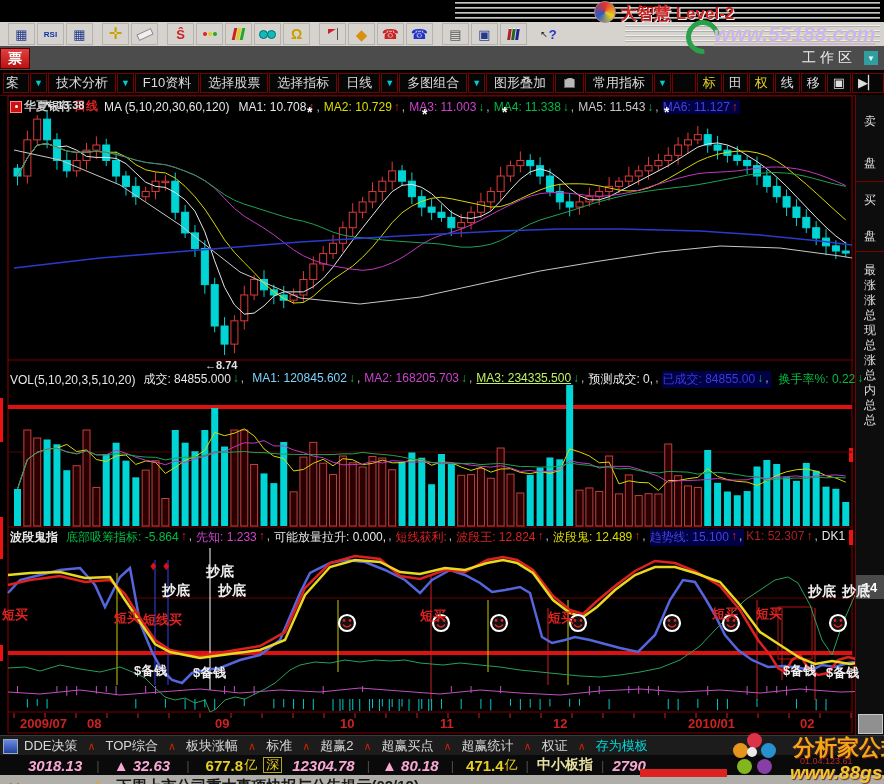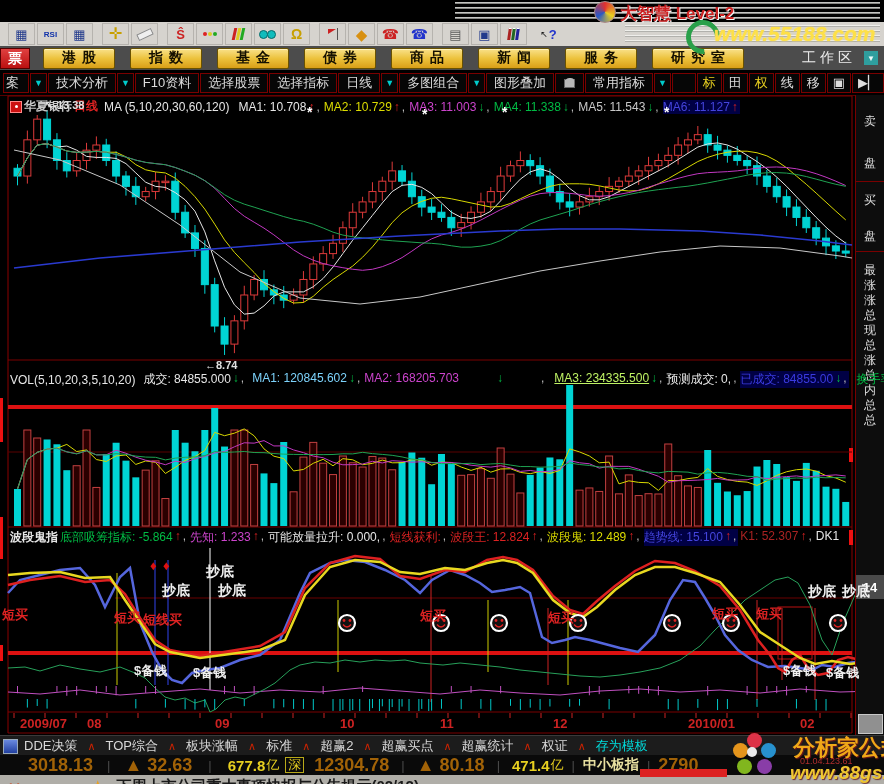--- a/index.html
+++ b/index.html
@@ -63,37 +63,37 @@
   .rp-div{position:absolute;left:0;width:28px;height:1px;background:#7a0000;}
   .rp-scale{position:absolute;left:0;width:28px;height:24px;background:#4a4a4a;color:#fff;font-weight:bold;font-size:13px;display:flex;align-items:center;justify-content:center;}
   .rp-thumb{position:absolute;left:2px;width:23px;height:18px;background:#909090;border:1px solid #c8c8c8;}
   
   #bottomtabs{left:0;top:735px;width:884px;height:20px;background:#1c1c1c;display:flex;align-items:center;border-top:1px solid #3a3a3a;z-index:5;}
   .btab{color:#d8d8d8;font-size:13px;padding:0 6px;white-space:nowrap;}
   .flame{color:#cc2200;font-size:11px;padding:0 4px;}
   .btab-icon{width:13px;height:13px;margin-left:3px;background:linear-gradient(#6a8ae0,#2240a0);border:1px solid #9ab;}
   
   #statusbar{left:0;top:755px;width:884px;height:20px;background:#0a0a0a;display:flex;align-items:center;z-index:5;}
-  .v-red{color:#a16207;font-weight:bold;font-size:18px;}
+  .v-red{color:#f9a8d4;font-weight:bold;font-size:15px;font-style:italic;}
   .v-yel{color:#e8d020;font-weight:bold;font-size:15px;}
   .v-yel2{color:#e8d020;font-size:13px;}
   .v-box{color:#e8d020;border:1px solid #b8a818;font-size:13px;padding:0 2px;line-height:14px;}
   .v-wht{color:#e8e0a0;font-size:14px;font-weight:bold;}
   .v-sep{color:#4a4a4a;font-size:13px;}
   
   #ticker{left:0;top:775px;width:884px;height:22px;background:#b0aea8;display:flex;align-items:center;z-index:6;}
   .tk-arrow{color:#cc3a10;font-size:11px;padding:0 3px;}
   .tk-star{color:#e8a020;font-size:15px;margin-left:62px;}
   .tk-text{color:#1a1a1a;font-weight:bold;font-size:15px;margin-left:12px;white-space:nowrap;}
   
   .wm{pointer-events:none;z-index:9;}
   .wm-ball{width:20px;height:20px;border-radius:50%;background:conic-gradient(#e03030,#e8d020,#2858c8,#e03030);border:1px solid #a88;}
   .wm-brand{color:#cc2222;font-weight:bold;font-size:17px;text-shadow:1px 1px 0 #f5f5f5;white-space:nowrap;}
   .wm-spiral{width:24px;height:24px;border:5px solid #2aa04a;border-right-color:rgba(0,0,0,0);border-radius:50%;transform:rotate(40deg);}
-  .wm-site{color:#fde047;font-weight:bold;font-style:italic;font-size:21px;text-shadow:0 0 2px #ffe066;white-space:nowrap;}
+  .wm-site{color:#c4b5fd;font-weight:bold;font-style:italic;font-size:21px;text-shadow:0 0 2px #ffe066;white-space:nowrap;text-decoration:underline;}
   .wm-b-name{color:#f0a818;font-weight:bold;font-size:22px;letter-spacing:0px;text-shadow:1px 1px 1px #701818;white-space:nowrap;}
   .wm-b-site{color:#f0c830;font-weight:bold;font-style:italic;font-size:19px;text-shadow:1px 1px 1px #703030;white-space:nowrap;}
   .wm-code{color:#cc3333;font-size:9px;opacity:.85;}
   .petal{position:absolute;width:15px;height:15px;border-radius:50%;opacity:.95;}
   .redbar{left:640px;top:769px;width:87px;height:8px;background:#dd2222;z-index:7;}
 </style>
 </head>
 <body>
 
 <div id="root">
@@ -169,30 +169,20 @@
     <span class="ticon" style="border:none;background:none;">
         <span class="glyph-help-arrow">↖</span>
         <span class="glyph-help-q">?</span>
       </span>
   </div>
   <div class="abs grooves" style="left:625px;top:25px;width:255px;height:18px;opacity:.8;"></div>
 
   <div id="markettabs" class="abs">
     <span class="mtab-cut">票</span>
     <span style="width:28px;"></span>
-    <span id="market-tab-list" style="display:flex;">
-        <span class="mtab">港股</span>
-        <span class="mtab">指数</span>
-        <span class="mtab">基金</span>
-        <span class="mtab">债券</span>
-        <span class="mtab">商品</span>
-        <span class="mtab">新闻</span>
-        <span class="mtab">服务</span>
-        <span class="mtab">研究室</span>
-      </span>
     <span class="workspace">
       <span>工作区</span>
       <span class="ws-drop">▼</span>
     </span>
   </div>
 
   <div id="nav2" class="abs">
       <span style="width: 2px;"></span>
       <span class="n2 n2cut">案</span>
       <span class="n2 n2drop">▼</span>
@@ -720,21 +710,21 @@
         <span style="display: inline-flex; margin-right: 6px;">
           <span style="color: rgb(230, 230, 230);">成交: 84855.000</span>
           <span style="color: rgb(0, 187, 68);">↓</span>
           <span style="color: rgb(187, 187, 187);">, </span>
         </span>
         <span style="display: inline-flex; margin-right: 2px;">
           <span style="color: #7dd3fc;">MA1: 120845.602</span>
           <span style="color: rgb(0, 187, 68);">↓</span>
           <span style="color: rgb(187, 187, 187);">, </span>
         </span>
-        <span style="display: inline-flex; margin-right: 8px; gap: 36px;">
+        <span style="display: inline-flex; margin-right: 2px;">
           <span style="color: rgb(204, 68, 204);">MA2: 168205.703</span>
           <span style="color: rgb(0, 187, 68);">↓</span>
           <span style="color: rgb(187, 187, 187);">, </span>
         </span>
         <span style="display: inline-flex; margin-right: 2px;">
           <span style="color: #bef264; text-decoration: underline;">MA3: 234335.500</span>
           <span style="color: rgb(0, 187, 68);">↓</span>
           <span style="color: rgb(187, 187, 187);">, </span>
         </span>
         <span style="display: inline-flex; margin-right: 2px;">
@@ -747,21 +737,21 @@
           <span style="color: rgb(187, 187, 187);">, </span>
         </span>
         <span style="display: inline-flex; margin-right: 2px;">
           <span style="color: rgb(0, 187, 68);">换手率%: 0.22</span>
           <span style="color: rgb(0, 187, 68);">↓</span>
         </span>
       </span>
   </div>
   <div class="abs hdr-row" style="left:10px;top:529px;">
     <span style="color:#e6e6e6;font-weight:bold;">波段鬼指</span>
-    <span id="ind-fields" style="display:flex;">
+    <span id="ind-fields" style="display:flex;margin-left:6px;">
         <span style="display: inline-flex; margin-right: 2px;">
           <span style="color: rgb(0, 187, 68);">底部吸筹指标: -5.864</span>
           <span style="color: rgb(221, 34, 34);">↑</span>
           <span style="color: rgb(187, 187, 187);">, </span>
         </span>
         <span style="display: inline-flex; margin-right: 2px;">
           <span style="color: rgb(204, 68, 204);">先知: 1.233</span>
           <span style="color: rgb(221, 34, 34);">↑</span>
           <span style="color: rgb(187, 187, 187);">, </span>
         </span>

